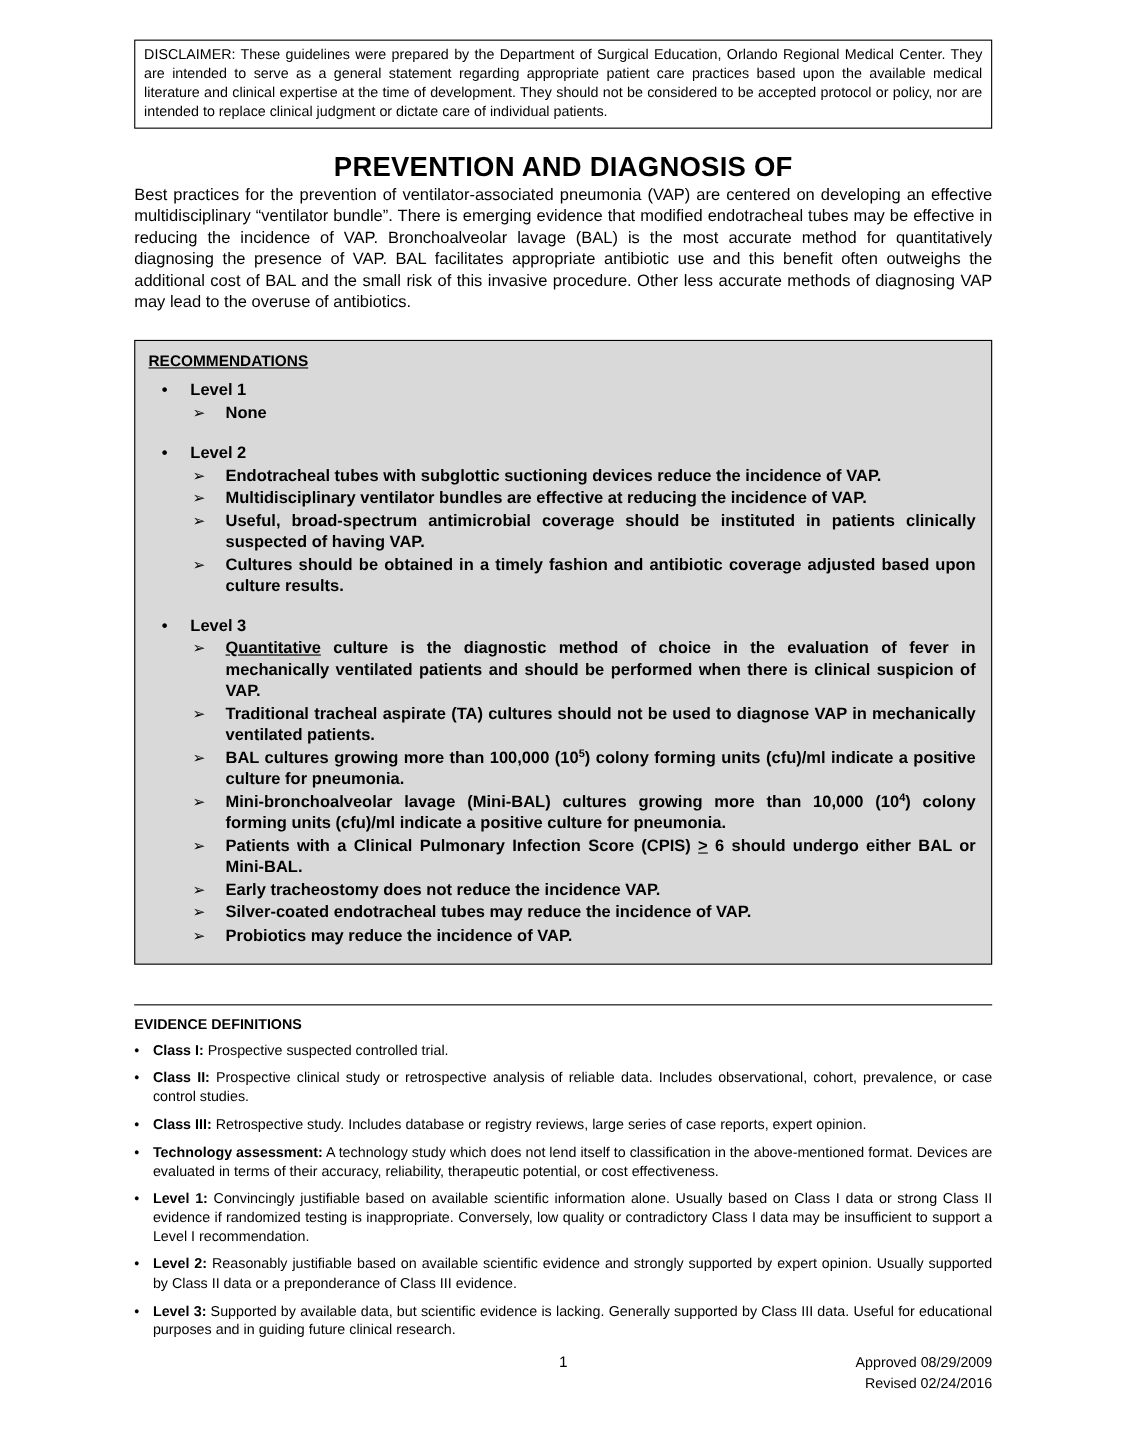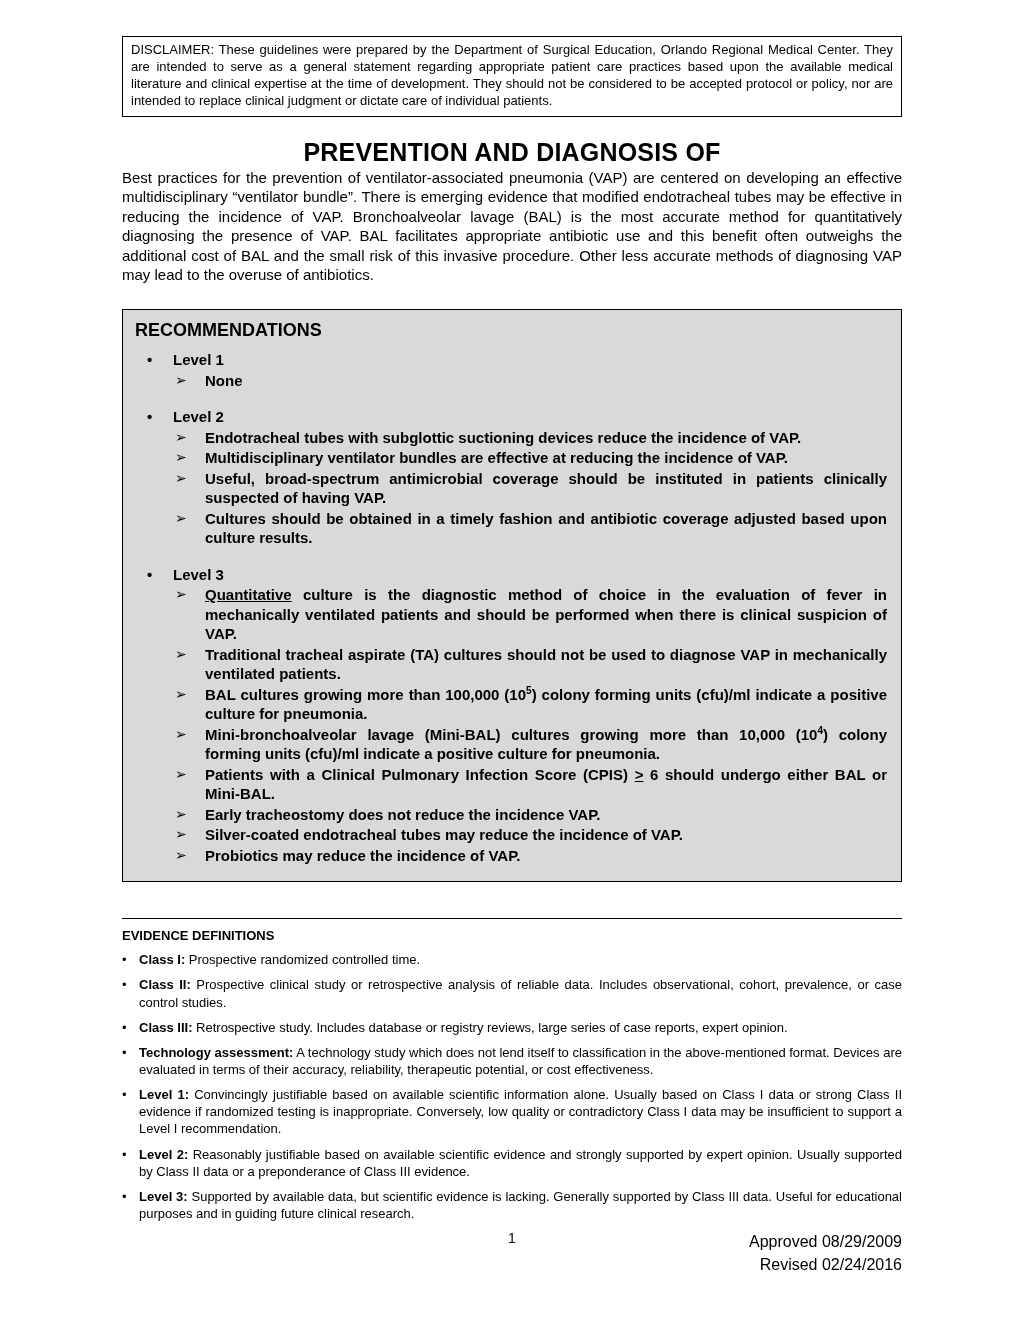--- a/index.html
+++ b/index.html
@@ -38,21 +38,21 @@
 
   .rec-box {
     margin-top: 24px;
     background: var(--box-background, #d9d9d9);
     border: 1px solid var(--border, #000000);
     padding: 9px 14px 16px 10px;
     font-size: 15px;
     font-weight: bold;
     line-height: 1.3;
   }
-  .rec-heading { font-size: 18px; margin-left: 2px; }
+  .rec-heading { font-size: 14px; margin-left: 2px; text-decoration: underline; }
 
   .level-row { display: flex; margin-top: 8px; margin-left: 14px; }
   .level-row.level-gap { margin-top: 17px; }
   .level-row .bullet-cell { flex: 0 0 26px; }
 
   .rec-item { display: flex; margin-left: 42px; margin-top: 1px; }
   .rec-item .arrow-cell { flex: 0 0 30px; font-size: 14px; }
   .rec-item .rec-text { flex: 1; text-align: justify; }
 
   sup { font-size: 10px; line-height: 0; vertical-align: super; }
@@ -67,21 +67,21 @@
   .def-item { display: flex; margin-top: 8px; font-size: 13px; line-height: 1.32; }
   .def-item .bullet-cell { flex: 0 0 17px; }
   .def-text { flex: 1; text-align: justify; }
   .def-label { font-weight: bold; }
   .level-defs-heading { margin-top: 22px; font-size: 13px; font-weight: bold; }
 
   .footer { position: absolute; left: 122px; right: 118px; top: 1230px; height: 54px; }
   .page-number { text-align: center; font-size: 14px; }
   .approvals {
     position: absolute; right: 0; top: 0;
-    text-align: right; font-size: 16px; line-height: 1.45;
+    text-align: right; font-size: 13px; line-height: 1.45;
   }
 </style>
 </head>
 <body>
 
 <div class="page">
 
   <div class="disclaimer-box">
     <span>DISCLAIMER:  These guidelines were prepared by the Department of Surgical Education, Orlando Regional Medical Center. They are intended to serve as a general statement regarding appropriate patient care practices based upon the available medical literature and clinical expertise at the time of development.  They should not be considered to be accepted protocol or policy, nor are intended to replace clinical judgment or dictate care of individual patients.</span>
   </div>
@@ -161,21 +161,21 @@
       <span class="arrow-cell">➢</span>
       <span class="rec-text">Probiotics may reduce the incidence of VAP.</span>
     </div>
   </div>
 
   <div class="defs-section">
     <div class="defs-heading">EVIDENCE DEFINITIONS</div>
 
     <div class="def-item">
       <span class="bullet-cell">•</span>
-      <span class="def-text"><span class="def-label">Class I:</span><span> Prospective randomized controlled time.</span></span>
+      <span class="def-text"><span class="def-label">Class I:</span><span> Prospective suspected controlled trial.</span></span>
     </div>
     <div class="def-item">
       <span class="bullet-cell">•</span>
       <span class="def-text"><span class="def-label">Class II:</span><span> Prospective clinical study or retrospective analysis of reliable data.  Includes observational, cohort, prevalence, or case control studies.</span></span>
     </div>
     <div class="def-item">
       <span class="bullet-cell">•</span>
       <span class="def-text"><span class="def-label">Class III:</span><span> Retrospective study. Includes database or registry reviews, large series of case reports, expert opinion.</span></span>
     </div>
     <div class="def-item">

